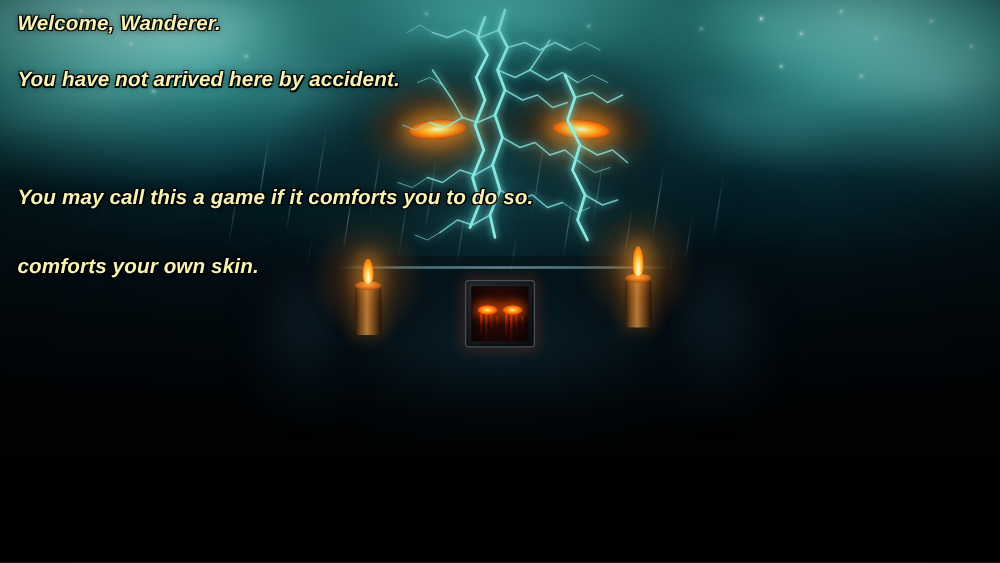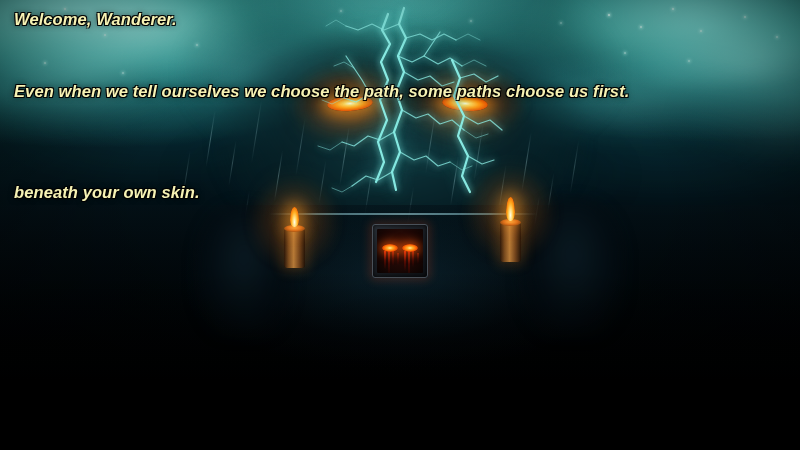--- a/index.html
+++ b/index.html
@@ -375,21 +375,22 @@
       <div class="card-drip" style="left:20px; top:24px; height:12px; opacity:.5;"></div>
       <div class="card-drip" style="left:40px; top:24px; height:11px; opacity:.45;"></div>
     </div>
   </div>
 
   <div class="layer" id="vignette"></div>
 
   <div id="narration">
     <div class="line">Welcome, Wanderer.</div>
     <div class="gap-s"></div>
+    <div class="line">You have not arrived here by accident.</div>
     <div class="gap-m"></div>
-    <div class="line">Even when we tell ourselves we choose the path, some paths choose us first.</div>
     <div class="gap-xl"></div>
+    <div class="line">You may call this a game if it comforts you to do so.</div>
     <div class="gap-l"></div>
-    <div class="line">beneath your own skin.</div>
+    <div class="line">comforts your own skin.</div>
     <div class="gap-xl"></div>
   </div>
 
 </div>
 
 </body></html>

